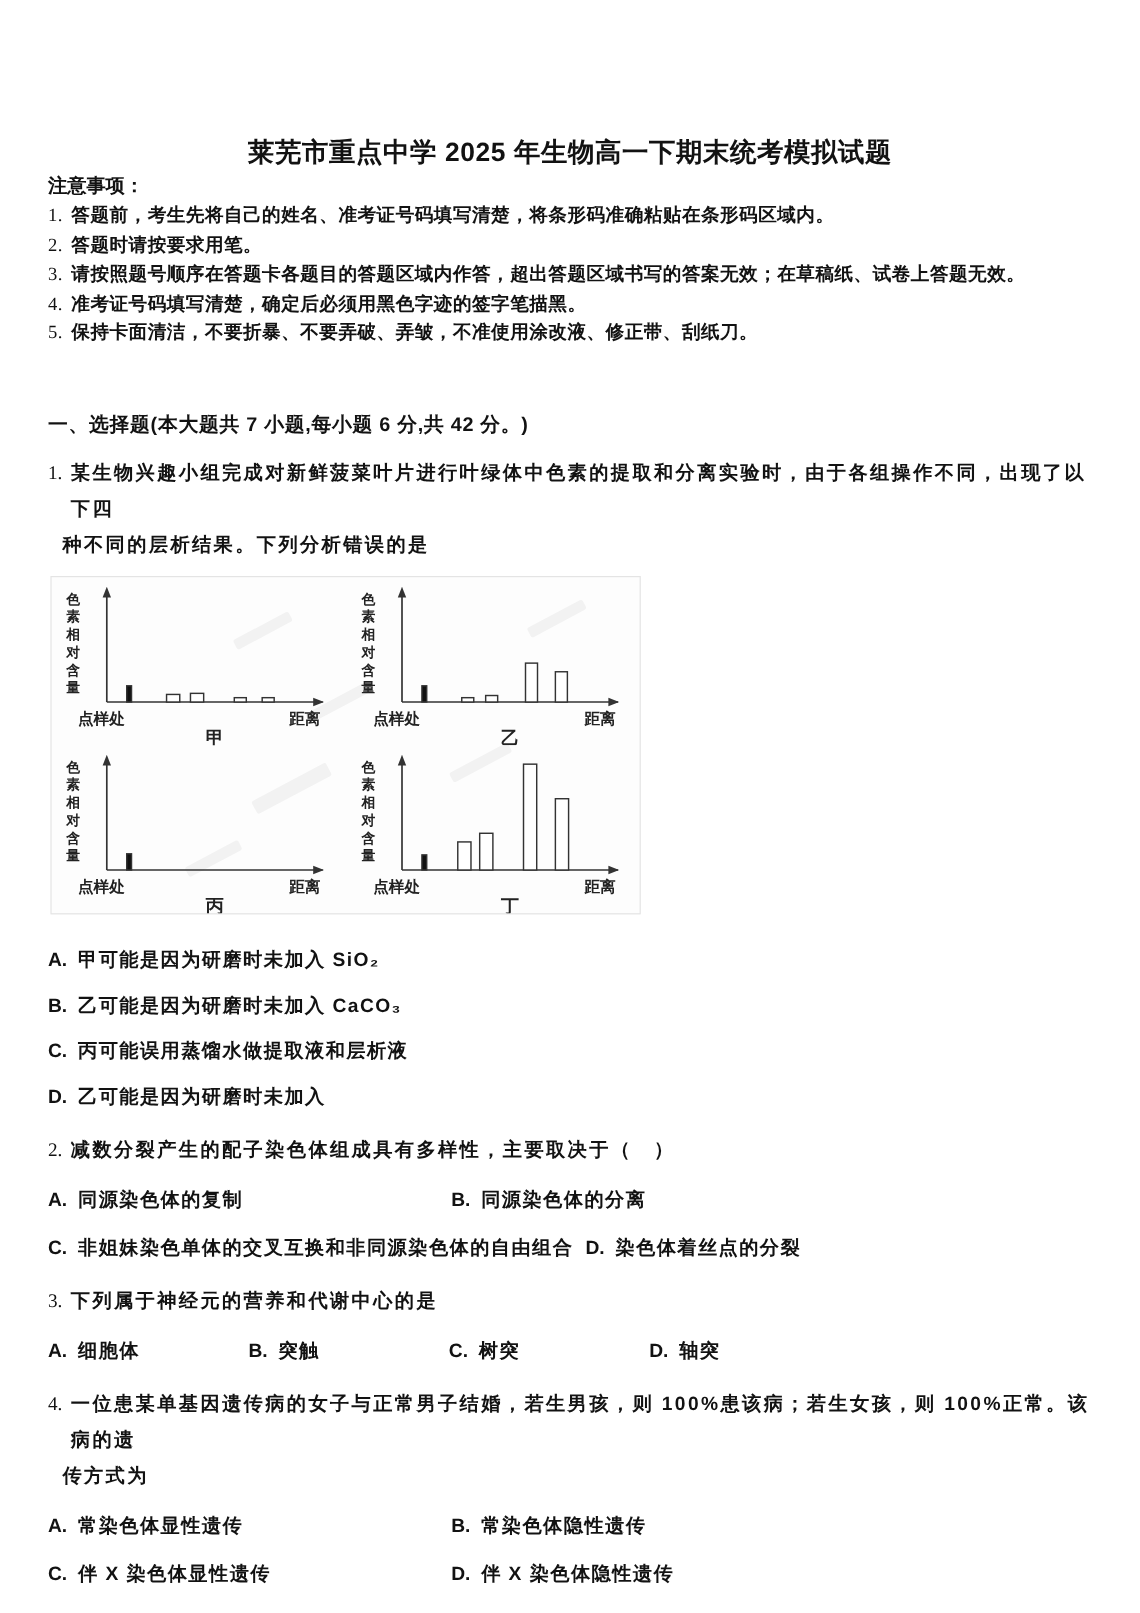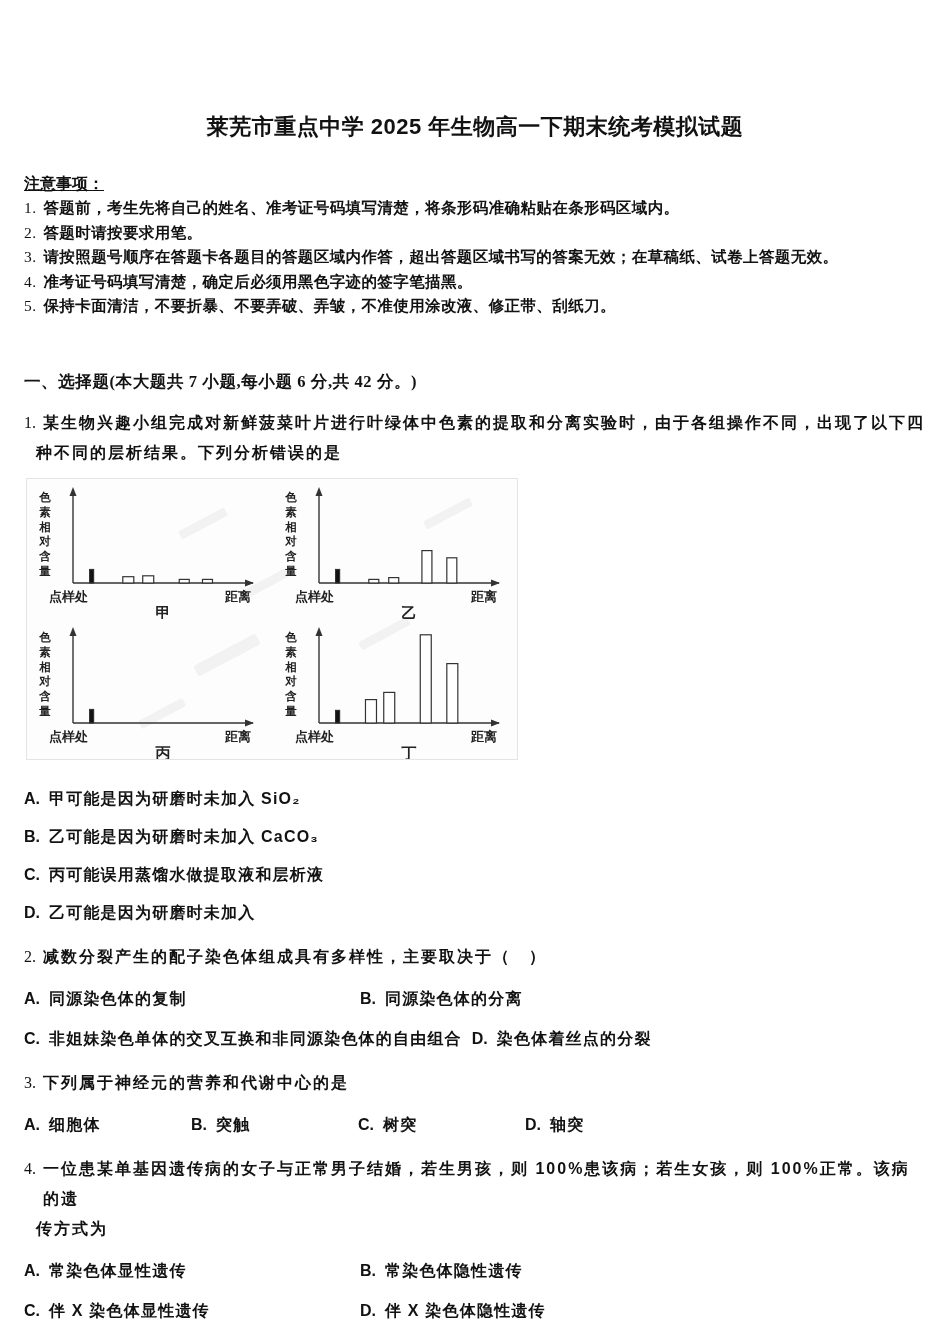--- a/index.html
+++ b/index.html
@@ -6,37 +6,37 @@
   html,body { background:#ffffff; }
   .page {
     position:relative;
     width:950px; height:1344px;
     background:#ffffff;
     overflow:hidden;
     font-family:"Liberation Sans", sans-serif;
     font-weight:700;
     color:#121212;
   }
-  .inner { padding:0 24px; }
+  .inner { padding:0 40px; }
   .title {
     margin-top:110px;
     text-align:center;
     font-size:22px;
     letter-spacing:0.5px;
     line-height:34px;
   }
-  .notice-heading { margin-top:28px; font-size:16px; line-height:24px;text-decoration:underline; }
+  .notice-heading { margin-top:0; font-size:16px; line-height:24px; }
   .note-line { font-size:15.5px; line-height:24.5px; letter-spacing:0.4px; display:flex; }
   .num {
     font-family:"Liberation Serif", serif;
     font-weight:400;
     margin-right:7px;
     white-space:nowrap;
   }
-  .section-heading { margin-top:50px; font-size:16.5px; line-height:26px; letter-spacing:0.6px;font-family:Liberation Serif, serif; }
+  .section-heading { margin-top:50px; font-size:16.5px; line-height:26px; letter-spacing:0.6px; }
   .q-line { display:flex; font-size:16px; line-height:30px; letter-spacing:2px; }
   .q-line .num { letter-spacing:0; }
   .cont { margin-left:12px; }
   .mt-q { margin-top:13px; }
 
   
   .figure {
     position:relative;
     margin:10px 0 0 2px;
     width:492px; height:282px;

